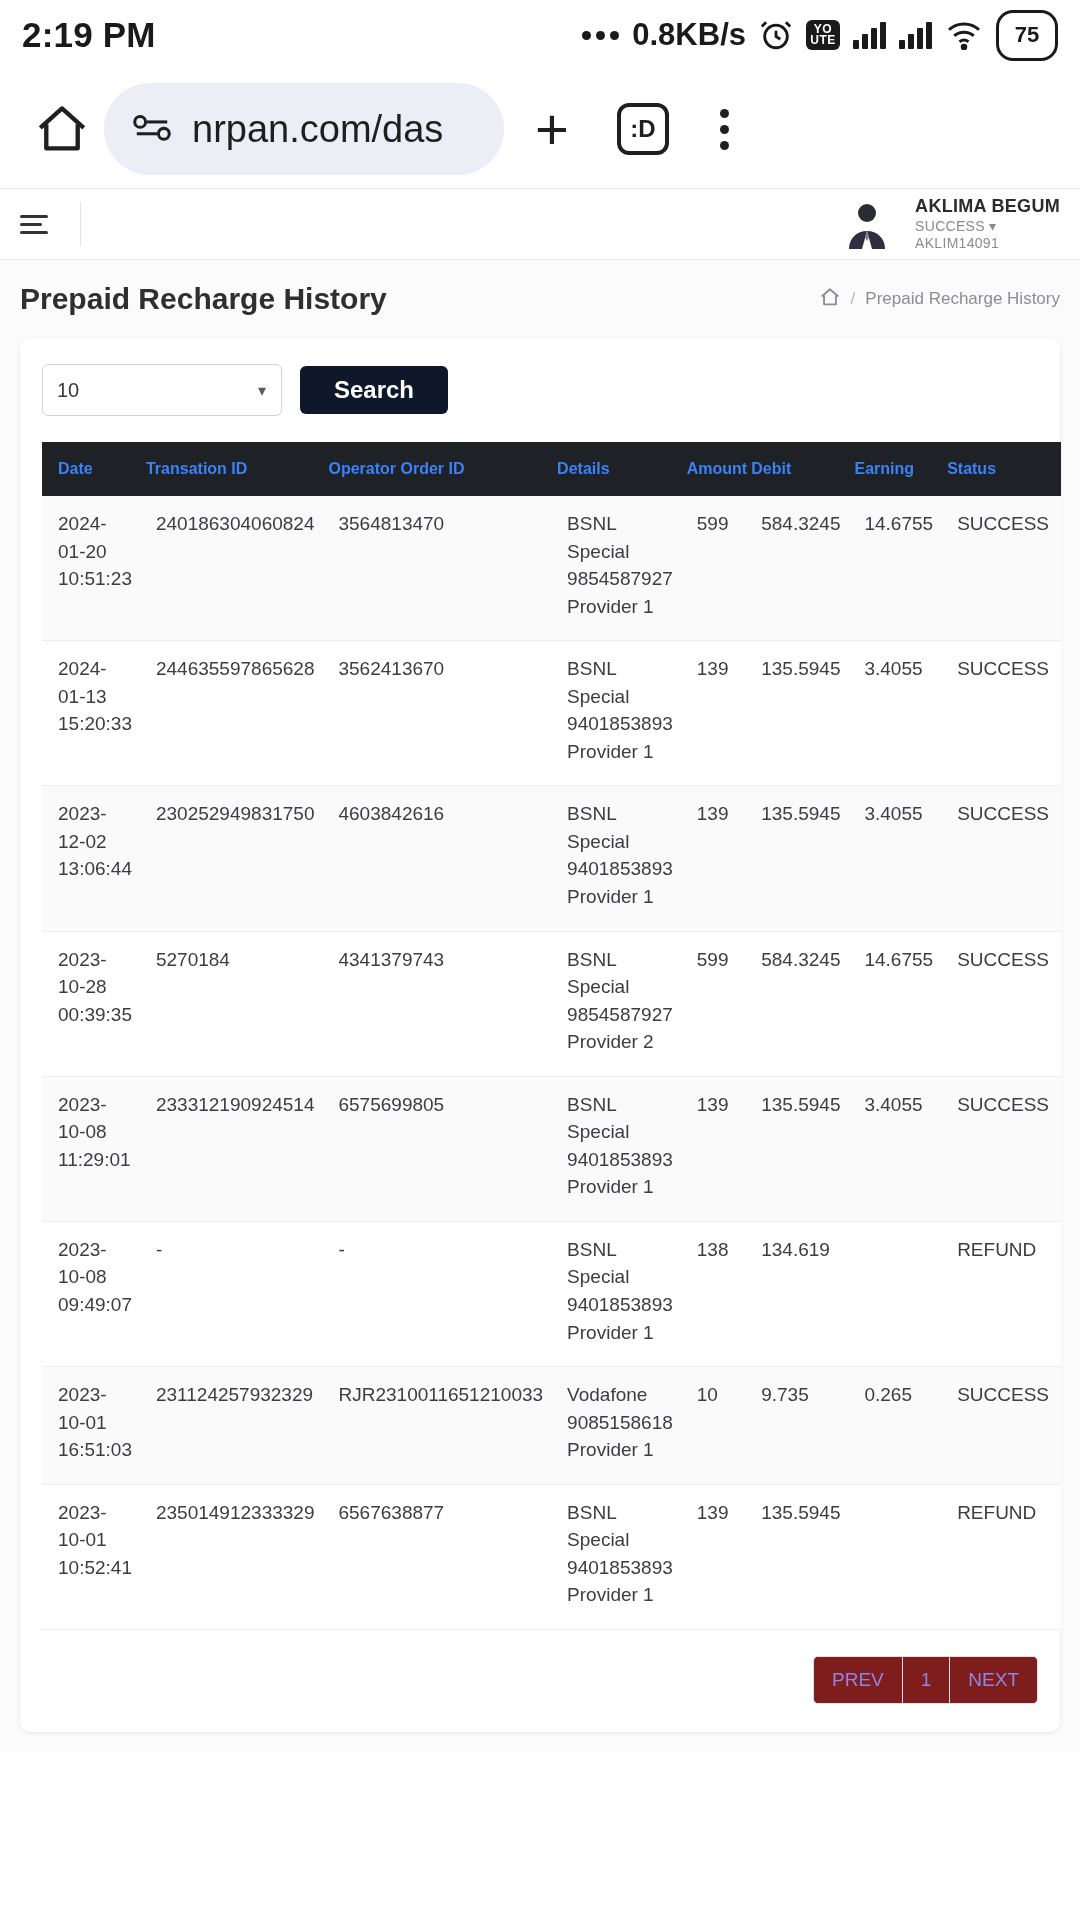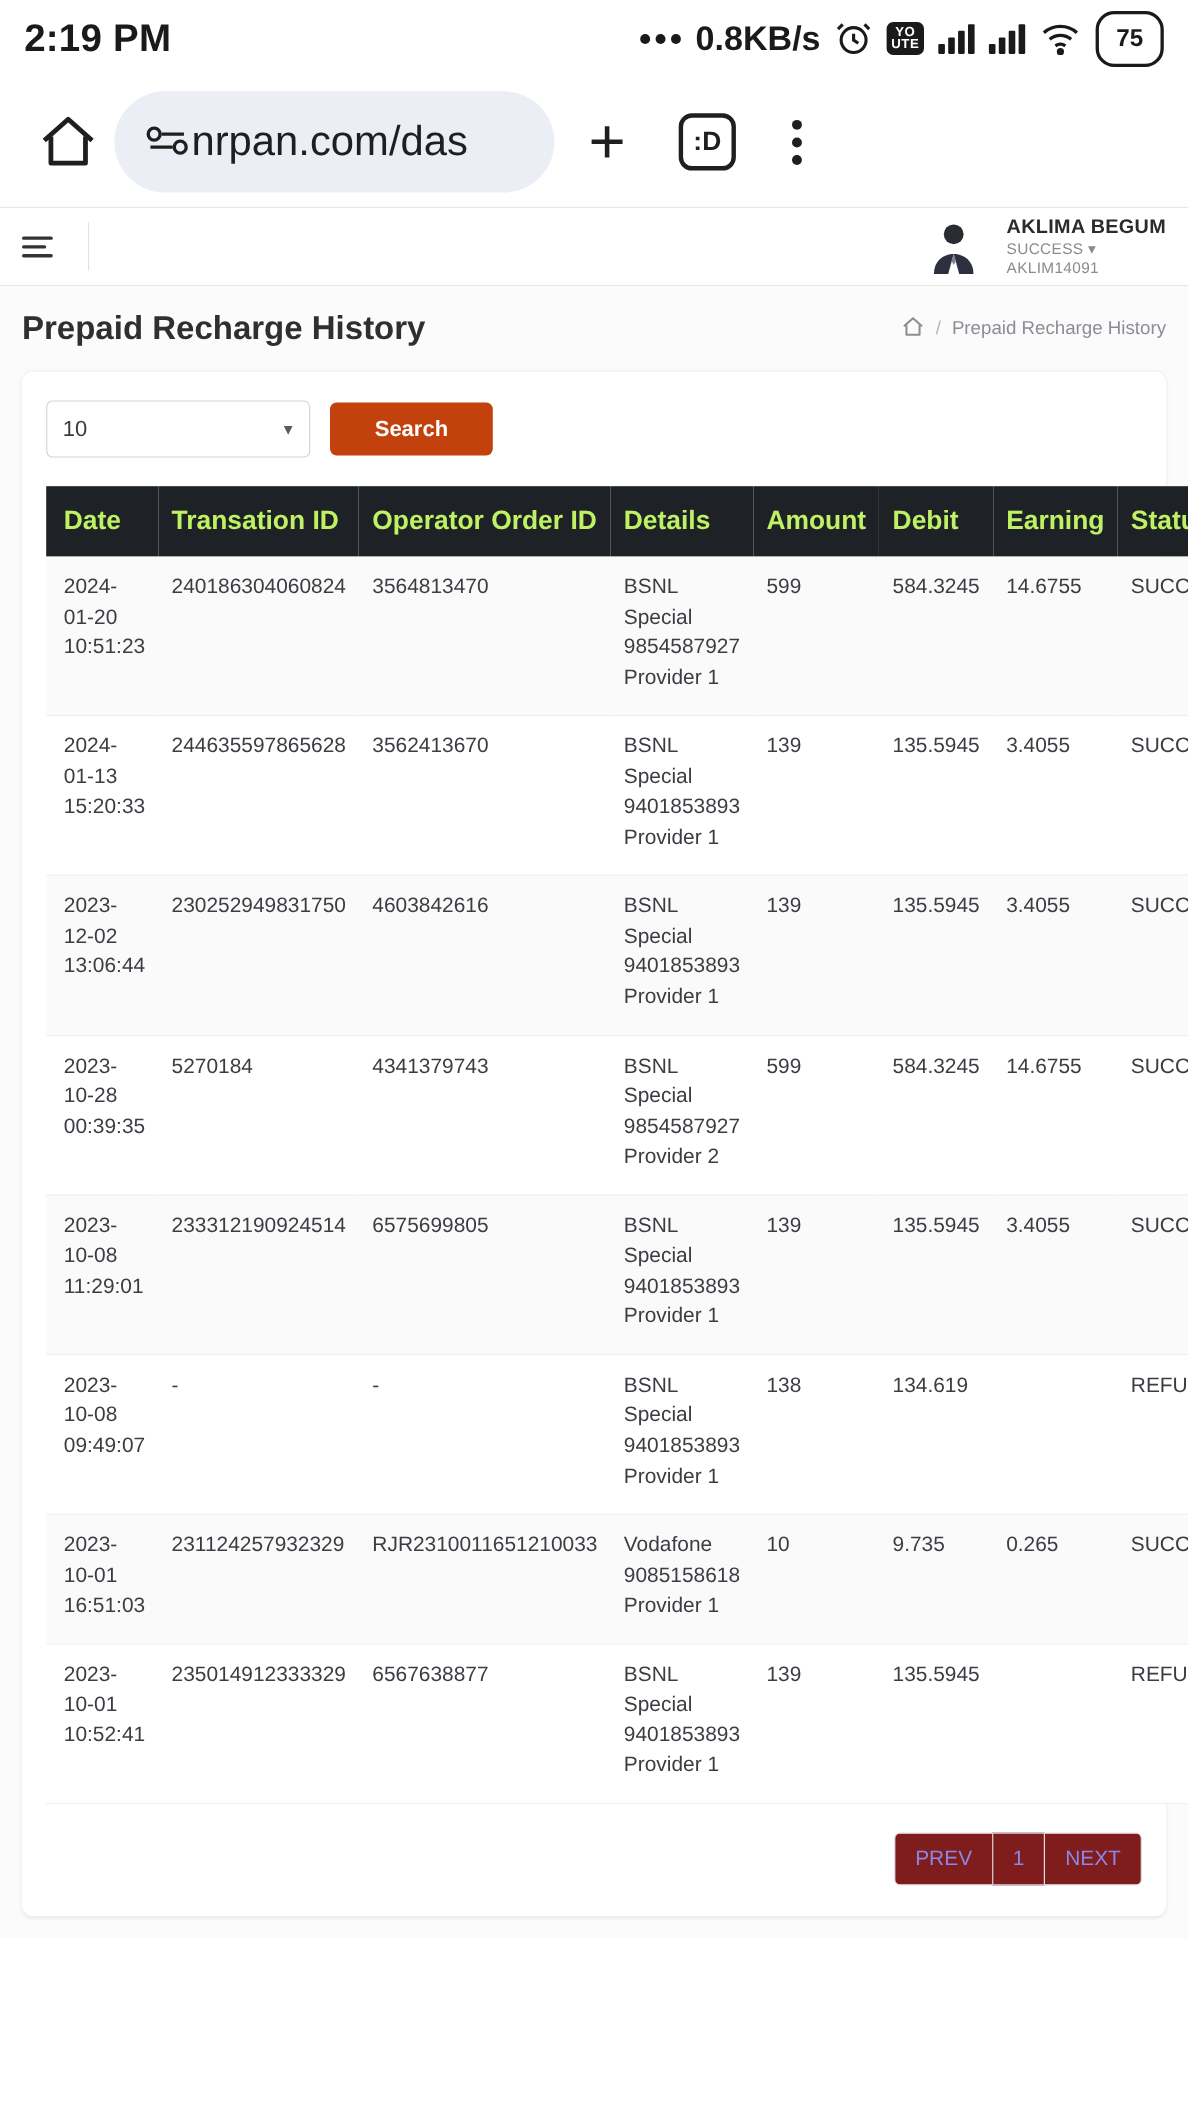--- a/index.html
+++ b/index.html
@@ -67,20 +67,21 @@
   .omnibox {
     flex: 0 0 auto;
     width: 400px;
     height: 92px;
     margin-left: 6px;
     background: #eceef6;
     border-radius: 46px;
     display: flex;
     align-items: center;
     padding: 0 26px;
+    gap: 18px;
   }
   .omnibox .url {
     font-size: 38px;
     color: #1f1f1f;
     white-space: nowrap;
     overflow: hidden;
   }
   .plus-btn { width: 96px; display: flex; align-items: center; justify-content: center; }
   .plus-btn .glyph { font-size: 58px; font-weight: 300; color: #1f1f1f; line-height: 1; }
   .tabs-btn { width: 86px; display: flex; align-items: center; justify-content: center; }
@@ -152,38 +153,38 @@
     appearance: none;
     font-family: "Liberation Sans", sans-serif;
   }
   .select-wrap .chev {
     position: absolute; right: 16px; top: 50%; transform: translateY(-50%);
     pointer-events: none; color: #5b5b5b; font-size: 16px;
   }
   .search-btn {
     height: 48px;
     min-width: 148px;
-    background: #c2410c;
+    background: #0f172a;
     border: none;
     border-radius: 6px;
     color: #fff;
-    font-size: 20px;
+    font-size: 24px;
     font-weight: 700;
     font-family: "Liberation Sans", sans-serif;
     cursor: pointer;
   }
 
   table { width: 100%; border-collapse: collapse; }
   thead th {
     background: #1e2125;
-    color: #bef264;
-    font-size: 24px;
+    color: #3b82f6;
+    font-size: 16px;
     font-weight: 700;
     text-align: left;
-    padding: 18px 12px;
+    padding: 18px 2px;
     white-space: nowrap;
   }
   thead th:first-child { padding-left: 16px; }
   tbody td {
     font-size: 19px;
     color: #3c3c42;
     padding: 14px 12px 20px;
     vertical-align: top;
     border-bottom: 1px solid #eceef0;
     line-height: 1.45;

